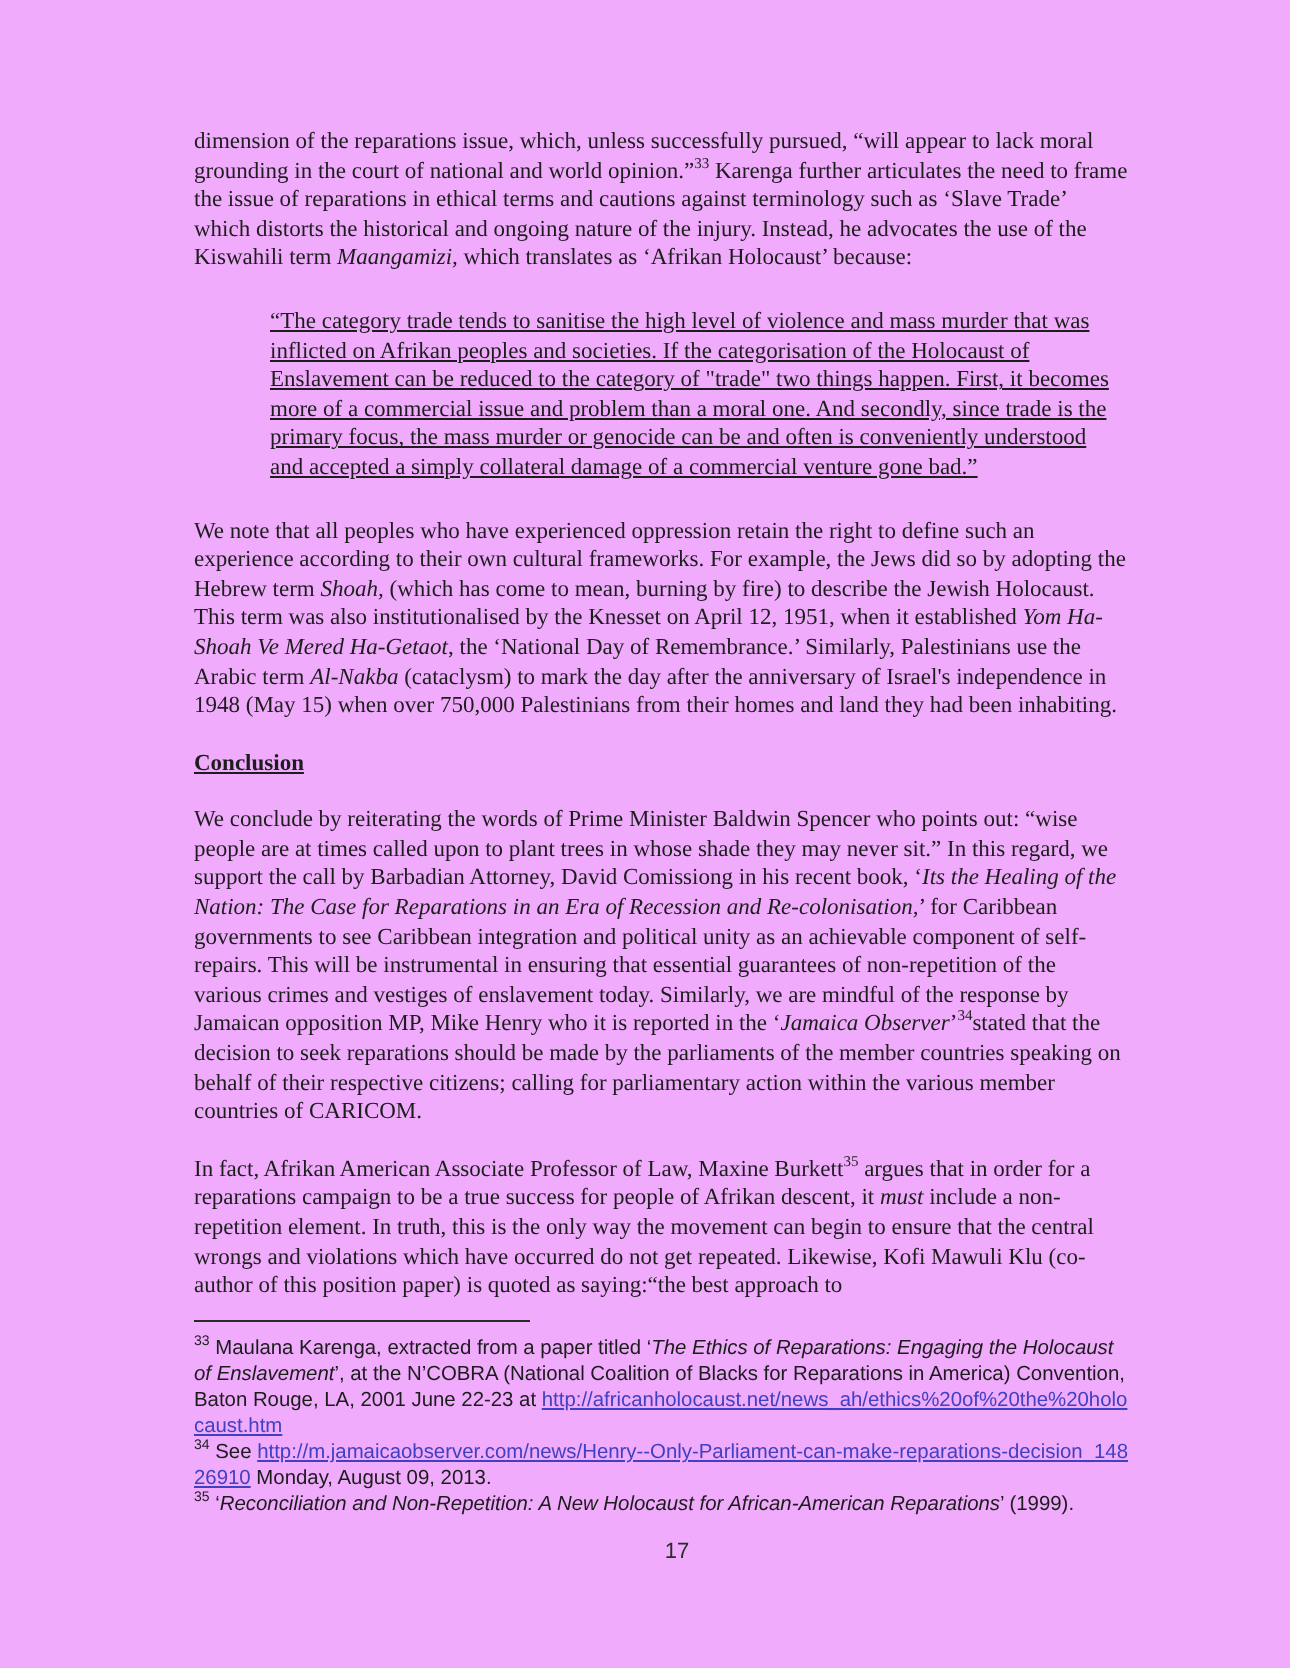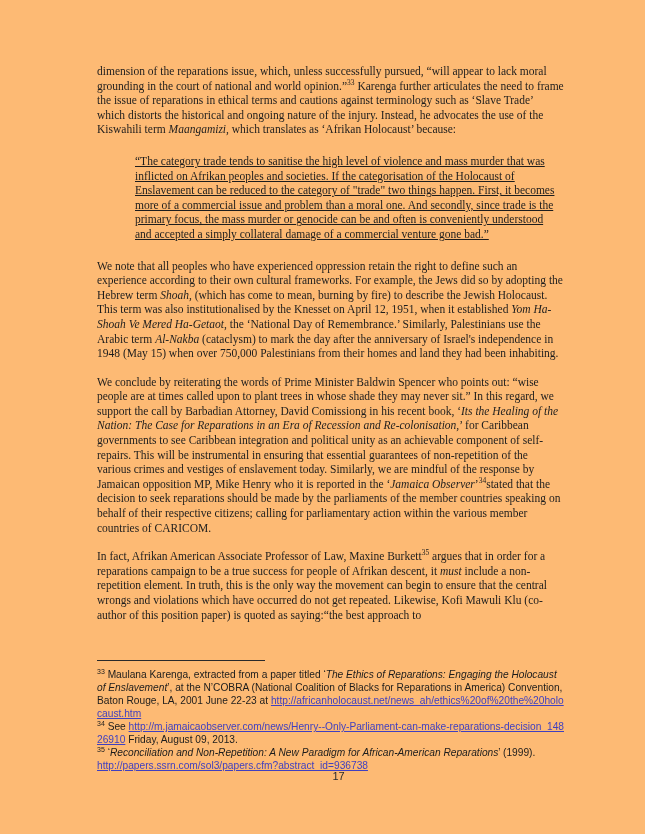--- a/index.html
+++ b/index.html
@@ -1,20 +1,20 @@
 <!DOCTYPE html>
 <html style="--link: #4040c0; --text: #1d1d1d;"><head>
 <meta charset="utf-8">
 <style>
   html, body { margin: 0; padding: 0; background: #ffffff; }
   .page {
     position: relative;
     width: 645px;
     height: 834px;
-    background: #fdba74;
+    background: #f0abfc;
     font-family: "Liberation Serif", "DejaVu Serif", serif;
     color: var(--text, #1d1d1d);
     overflow: hidden;
   }
   .content {
     position: absolute;
     left: 97px;
     top: 64px;
     width: 467px;
   }
@@ -81,27 +81,28 @@
   }
 </style>
 </head>
 <body>
 
 <div class="page">
   <div class="content">
     <p><span>dimension of the reparations issue, which, unless successfully pursued, “will appear to lack moral grounding in the court of national and world opinion.”</span><sup>33</sup><span> Karenga further articulates the need to frame the issue of reparations in ethical terms and cautions against terminology such as ‘Slave Trade’ which distorts the historical and ongoing nature of the injury. Instead, he advocates the use of the Kiswahili term </span><span class="it">Maangamizi,</span><span> which translates as ‘Afrikan Holocaust’ because:</span></p>
     <p class="blockquote"><span>“The category trade tends to sanitise the high level of violence and mass murder that was inflicted on Afrikan peoples and societies. If the categorisation of the Holocaust of Enslavement can be reduced to the category of "trade" two things happen. First, it becomes more of a commercial issue and problem than a moral one. And secondly, since trade is the primary focus, the mass murder or genocide can be and often is conveniently understood and accepted a simply collateral damage of a commercial venture gone bad.”</span></p>
     <p><span>We note that all peoples who have experienced oppression retain the right to define such an experience according to their own cultural frameworks.  For example, the Jews did so by adopting the Hebrew term </span><span class="it">Shoah,</span><span> (which has come to mean, burning by fire) to describe the Jewish Holocaust. This term was also institutionalised by the Knesset on April 12, 1951, when it established </span><span class="it">Yom Ha-Shoah Ve Mered Ha-Getaot</span><span>, the ‘National Day of Remembrance.’ Similarly, Palestinians use the Arabic term </span><span class="it">Al-Nakba</span><span> (cataclysm) to mark the day after the anniversary of Israel's independence in 1948 (May 15) when over 750,000 Palestinians from their homes and land they had been inhabiting.</span></p>
+    <p class="heading">Conclusion</p>
     <p><span>We conclude by reiterating the words of Prime Minister Baldwin Spencer who points out: “wise people are at times called upon to plant trees in whose shade they may never sit.” In this regard, we support the call by Barbadian Attorney, David Comissiong in his recent book, ‘</span><span class="it">Its the Healing of the Nation: The Case for Reparations in an Era of Recession and Re-colonisation,</span><span>’ for Caribbean governments to see Caribbean integration and political unity as an achievable component of self-repairs. This will be instrumental in ensuring that essential guarantees of non-repetition of the various crimes and vestiges of enslavement today. Similarly, we are mindful of the response by Jamaican opposition MP, Mike Henry who it is reported in the ‘</span><span class="it">Jamaica Observer</span><span>’</span><sup>34</sup><span>stated that the decision to seek reparations should be made by the parliaments of the member countries speaking on behalf of their respective citizens; calling for parliamentary action within the various member countries of CARICOM.</span></p>
     <p><span>In fact, Afrikan American Associate Professor of Law, Maxine Burkett</span><sup>35</sup><span> argues that in order for a reparations campaign to be a true success for people of Afrikan descent, it </span><span class="it">must</span><span> include a non-repetition element. In truth, this is the only way the movement can begin to ensure that the central wrongs and violations which have occurred do not get repeated. Likewise, Kofi Mawuli Klu (co-author of this position paper) is quoted as saying:“the best approach to</span></p>
   </div>
 
   <div class="footer-area">
     <div class="footnote-sep"></div>
     <div class="footnotes">
       <p><sup>33</sup><span> Maulana Karenga, extracted from a paper titled ‘</span><span class="it">The Ethics of Reparations: Engaging the Holocaust of Enslavement</span><span>’, at the N’COBRA (National Coalition of Blacks for Reparations in America) Convention, Baton Rouge, LA, 2001 June 22-23 at </span><a class="link">http://africanholocaust.net/news_ah/ethics%20of%20the%20holocaust.htm</a></p>
-      <p><sup>34</sup><span> See </span><a class="link">http://m.jamaicaobserver.com/news/Henry--Only-Parliament-can-make-reparations-decision_14826910</a><span> Friday, August 09, 2013.</span></p>
-      <p><sup>35</sup><span> ‘</span><span class="it">Reconciliation and Non-Repetition: A New Paradigm for African-American Reparations</span><span>’ (1999).</span><br><a class="link">http://papers.ssrn.com/sol3/papers.cfm?abstract_id=936738</a></p>
+      <p><sup>34</sup><span> See </span><a class="link">http://m.jamaicaobserver.com/news/Henry--Only-Parliament-can-make-reparations-decision_14826910</a><span> Monday, August 09, 2013.</span></p>
+      <p><sup>35</sup><span> ‘</span><span class="it">Reconciliation and Non-Repetition: A New Holocaust for African-American Reparations</span><span>’ (1999).</span><br></p>
     </div>
   </div>
 
   <div class="page-number">17</div>
 </div>
 
 </body></html>

